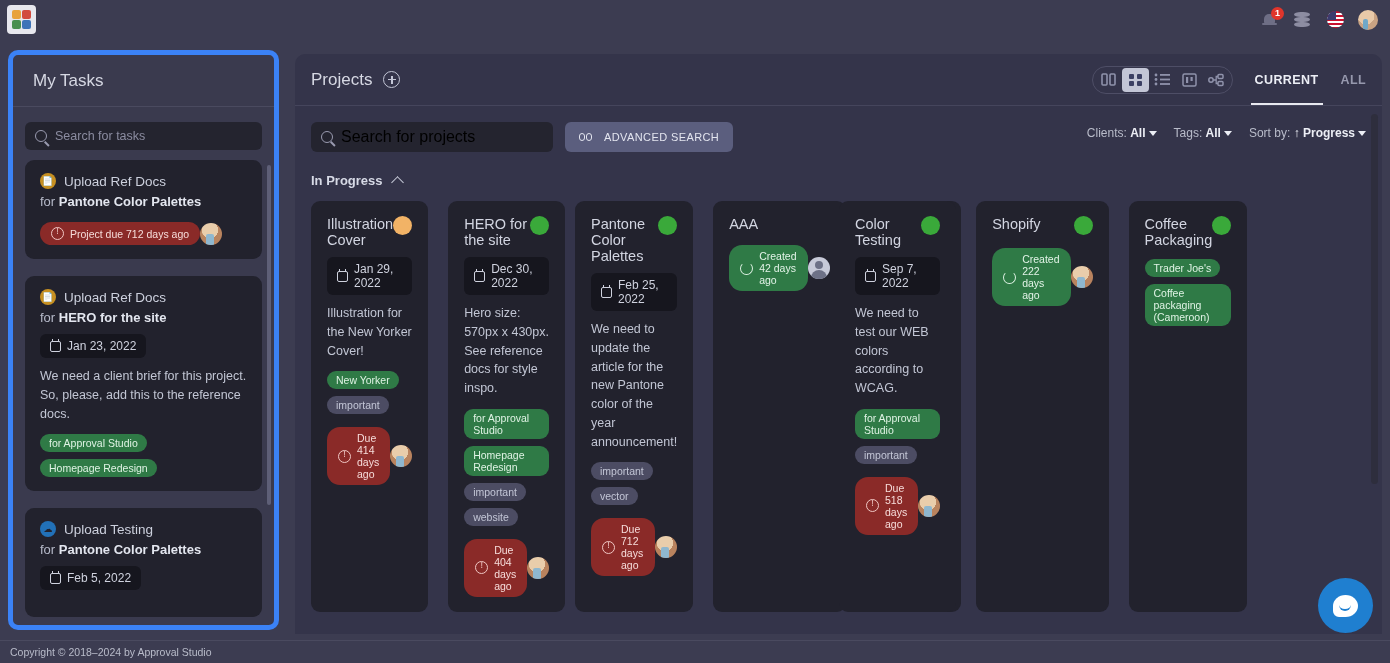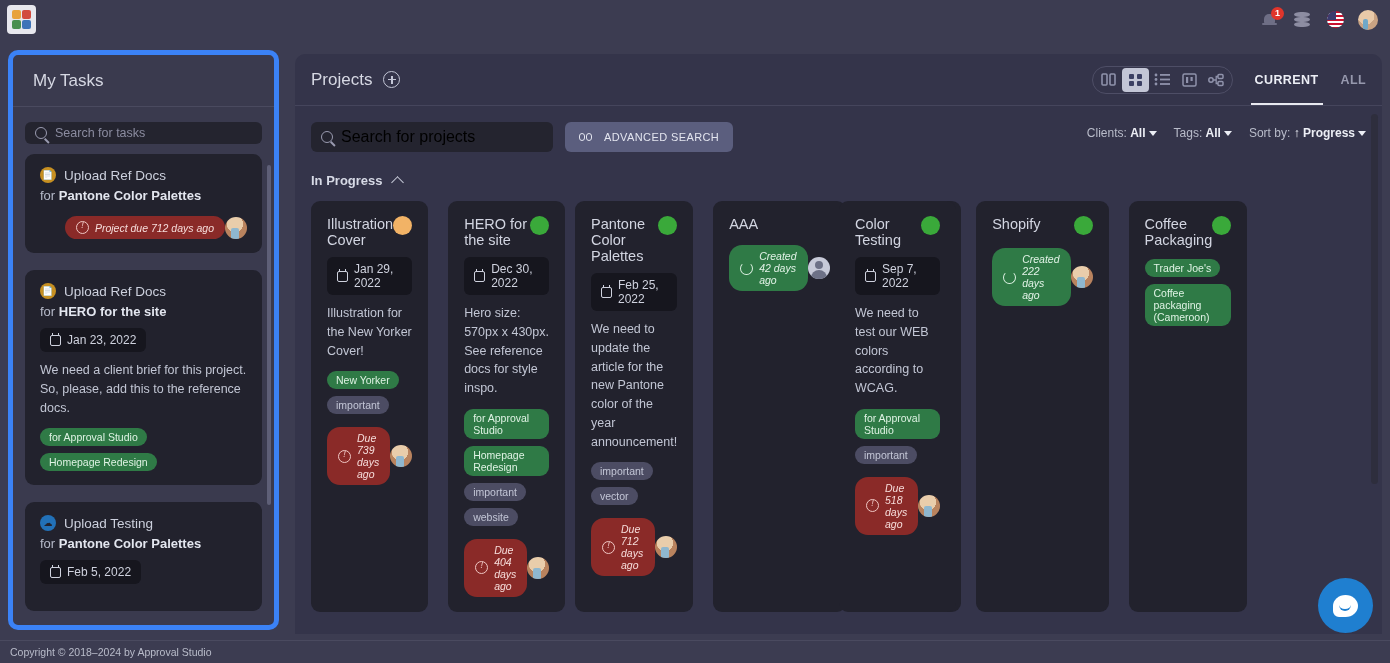--- a/index.html
+++ b/index.html
@@ -61,21 +61,21 @@
   .tasks-panel {
     position:absolute; left:8px; top:50px; width:271px; height: 580px;
     background:#3a3a4e; border:5px solid #3b82f6; border-radius:10px;
     overflow:hidden;
   }
   .panel-title {
     height:52px; display:flex; align-items:center; padding:0 20px;
     font-size:17px; color:#d6d8e3; border-bottom:1px solid #4a4a5f;
   }
   .search-box {
-    margin:15px 12px 0 12px; height:22px; background:#24242f;
+    margin:15px 12px 0 12px; height:28px; background:#24242f;
     border-radius:6px; display:flex; align-items:center; padding:0 10px; gap:8px;
   }
   .search-box .ph { font-size:12.5px; color:#8b8ca0; }
   .ico-search { width:12px; height:12px; border:1.5px solid #9a9bb0; border-radius:50%; position:relative; flex:none;}
   .ico-search:after { content:""; position:absolute; right:-4px; bottom:-3px; width:6px; height:1.5px; background:#9a9bb0; transform:rotate(45deg);}
   .tasks-list { padding:10px 12px 0 12px; position:relative; }
   .task-card {
     background:#22222d; border-radius:9px; padding:13px 15px 14px 15px; margin-bottom:17px;
   }
   .task-head { display:flex; align-items:center; gap:8px; }
@@ -91,21 +91,21 @@
   .cal {
     width:11px; height:11px; border:1.3px solid #cfd2de; border-radius:2px; position:relative; flex:none;
   }
   .cal:before{content:"";position:absolute;left:1px;top:-3px;width:1.3px;height:3px;background:#cfd2de;}
   .cal:after{content:"";position:absolute;right:1px;top:-3px;width:1.3px;height:3px;background:#cfd2de;}
   .task-desc { font-size:12.5px; color:#c2c6d4; line-height:1.5; margin-top:9px; }
   .tags { display:flex; flex-wrap:wrap; gap:7px; margin-top:11px; }
   .tag { font-size:10.5px; padding:3px 9px; border-radius:9px; }
   .tag.green { background:#2f7a46; color:#dff3e4; }
   .tag.grey  { background:#4c4c63; color:#c3c6d6; }
-  .card-foot { display:flex; align-items:center; justify-content:flex-end; margin-top:13px;font-style:italic; }
+  .card-foot { display:flex; align-items:center; justify-content:flex-start; margin-top:13px; }
   .due-chip {
     display:inline-flex; align-items:center; gap:6px; background:#8a2a28;
     border-radius:13px; padding:5px 11px; font-size:10.5px; color:#f6dcda;
   }
   .due-chip.green { background:#2f7a46; color:#e2f3e7; }
   .warn { width:13px; height:13px; border:1.4px solid #f0c7c4; border-radius:50%; position:relative; flex:none;}
   .warn:after{content:"!";position:absolute;left:0;right:0;top:-2px;text-align:center;font-size:9px;color:#f0c7c4;}
   .hist { width:13px; height:13px; border:1.4px solid #dff3e4; border-top-color:transparent; border-radius:50%; position:relative; flex:none;}
   .ava { width:22px; height:22px; border-radius:50%; overflow:hidden; position:relative;
         background: radial-gradient(circle at 45% 32%, #e9cdab 0 42%, #b9835e 43% 100%); flex:none; }
@@ -372,21 +372,21 @@
             <span class="dot" style="background:#f2b366"></span>
           </div><div class="date-chip">
             <span class="cal"></span>
             <span>Jan 29, 2022</span>
           </div><div class="task-desc">Illustration for the New Yorker Cover!</div><div class="tags">
             <span class="tag green">New Yorker</span>
             <span class="tag grey">important</span>
           </div><div class="card-foot">
             <span class="due-chip">
               <span class="warn"></span>
-              <span>Due 739 days ago</span>
+              <span>Due 414 days ago</span>
             </span>
             <span class="ava"></span>
           </div></div>
         <div class="proj-card"><div class="pc-head">
             <span class="pc-title">HERO for the site</span>
             <span class="dot" style="background:#3aa93a"></span>
           </div><div class="date-chip">
             <span class="cal"></span>
             <span>Dec 30, 2022</span>
           </div><div class="task-desc">Hero size: 570px x 430px. See reference docs for style inspo.</div><div class="tags">

